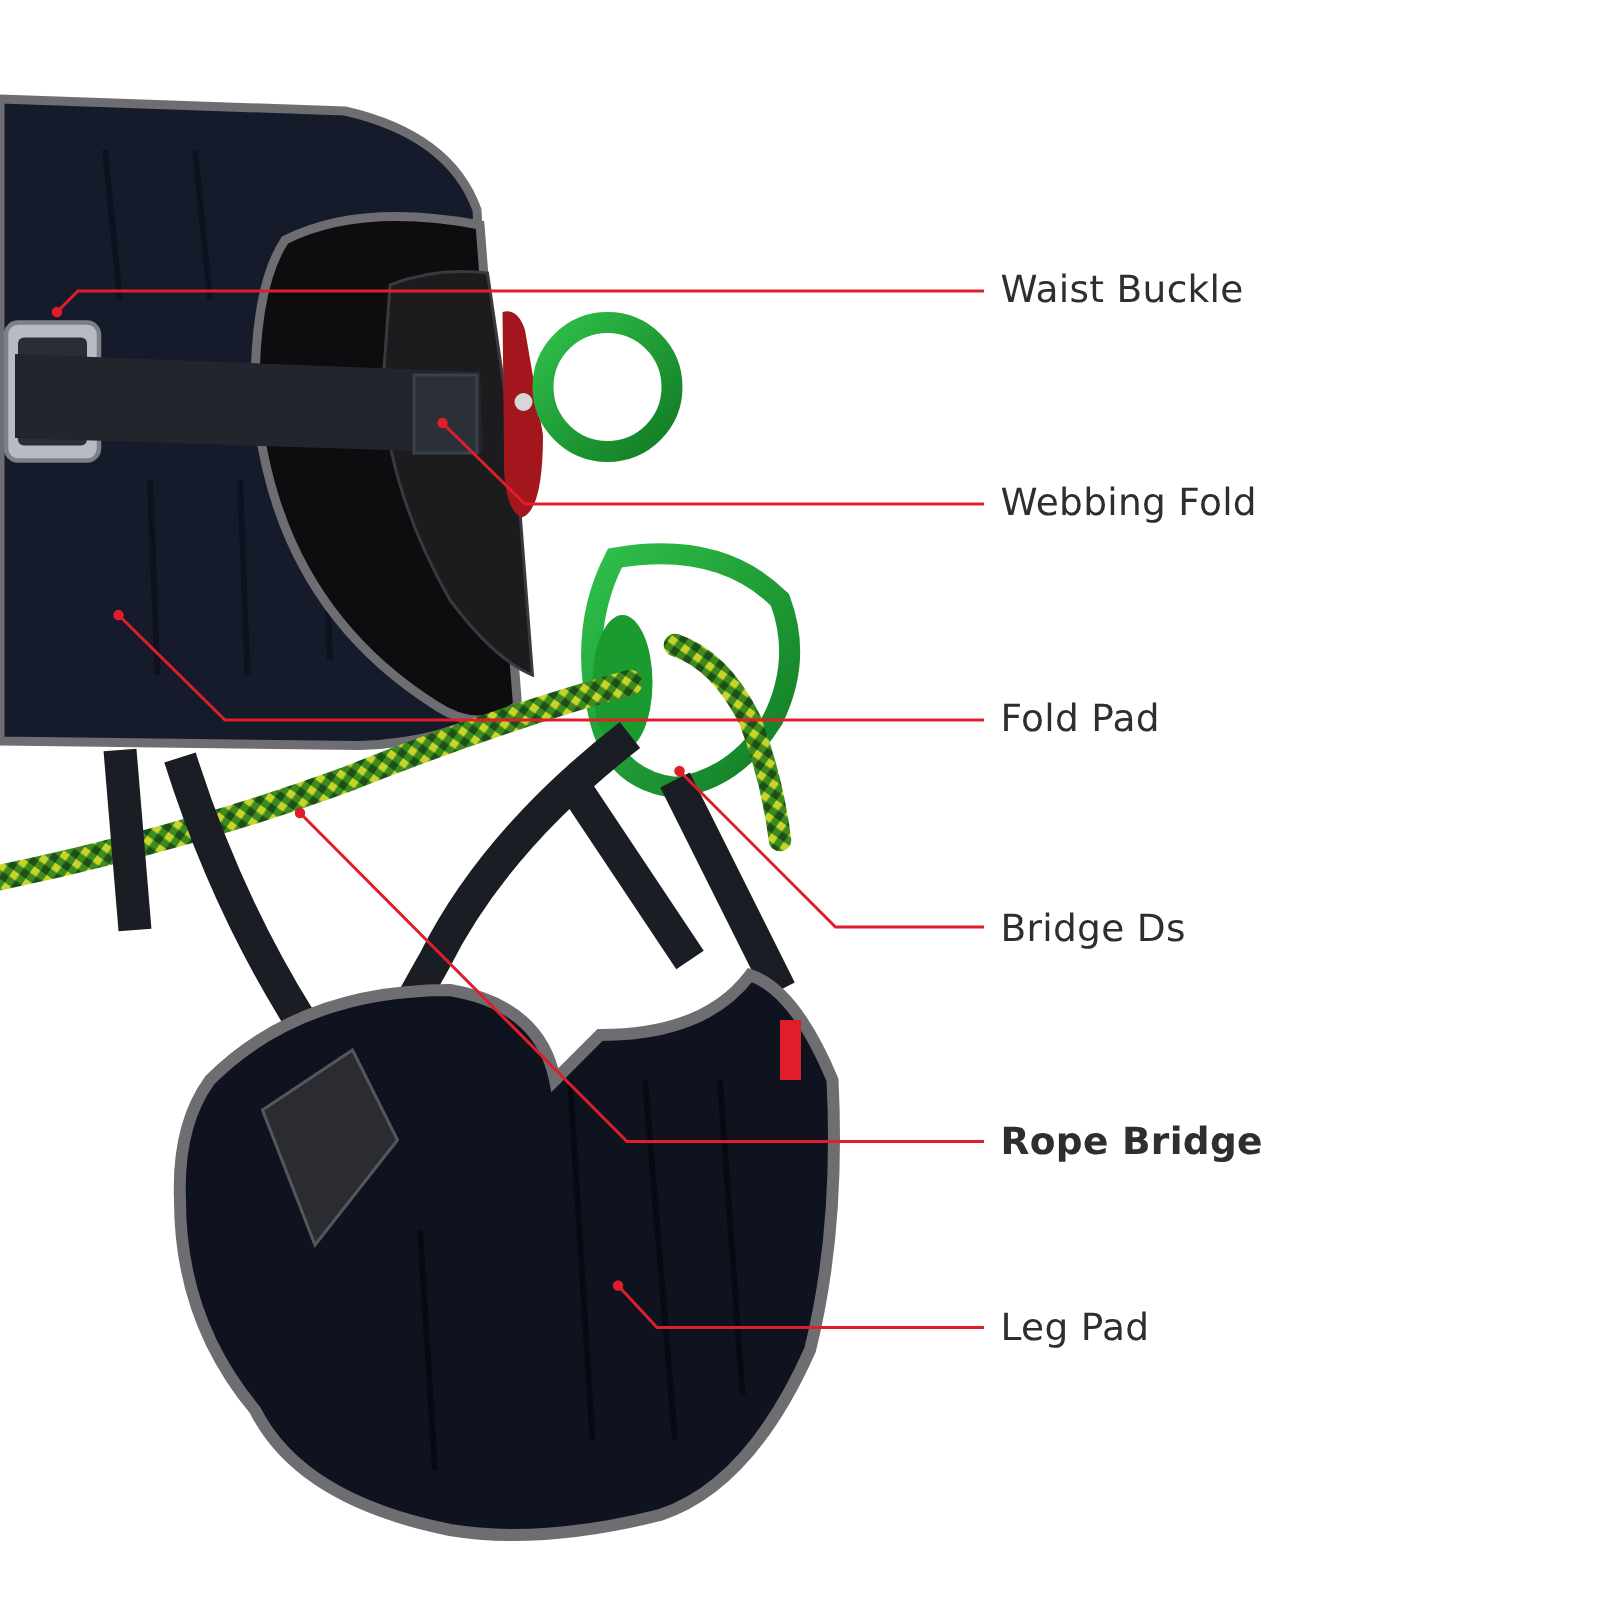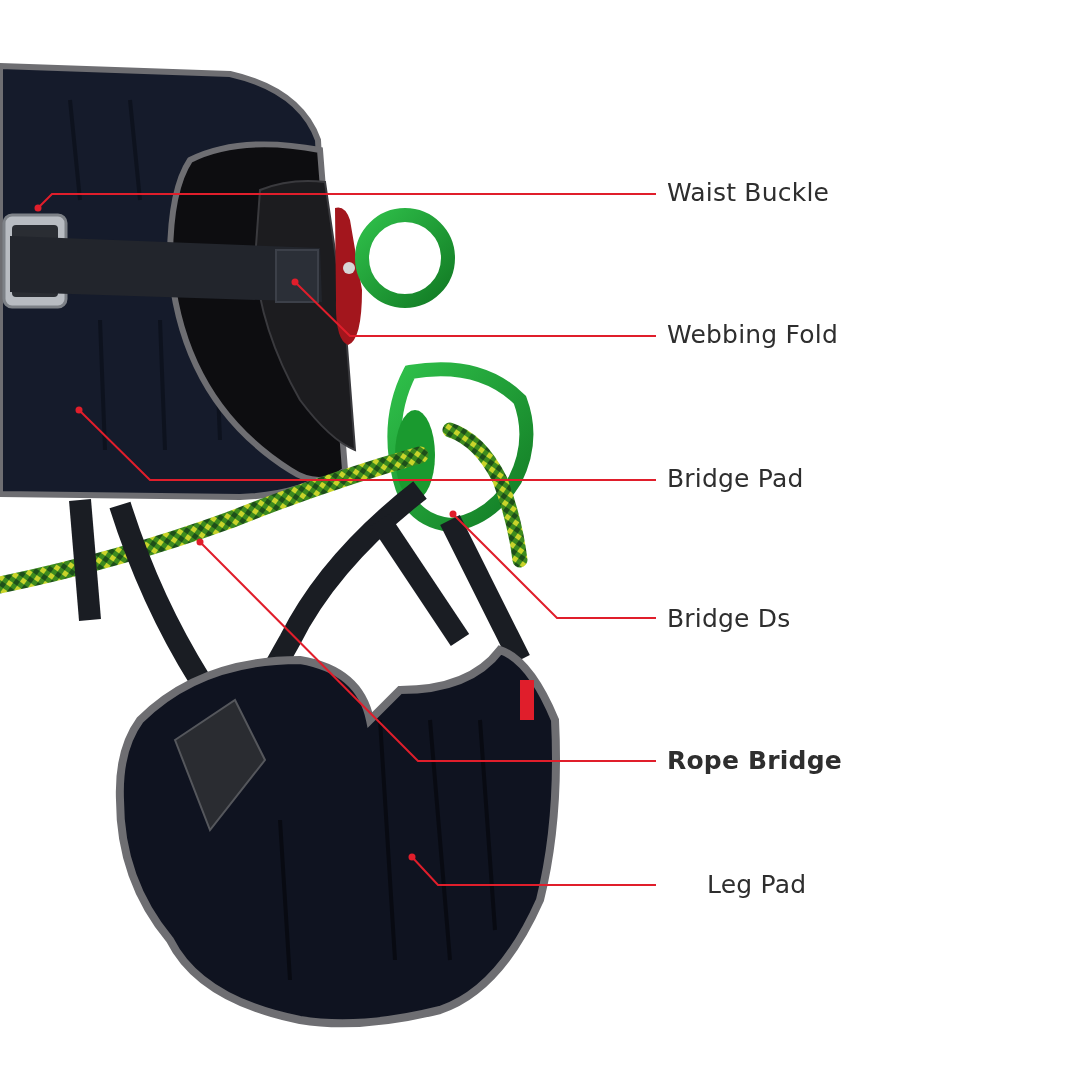--- a/index.html
+++ b/index.html
@@ -99,17 +99,17 @@
       <circle cx="79" cy="410" r="3.5"></circle>
       <circle cx="453" cy="514" r="3.5"></circle>
       <circle cx="200" cy="542" r="3.5"></circle>
       <circle cx="412" cy="857" r="3.5"></circle>
     </g>
   </svg>
 
   
   <div class="label" style="top:178px;">Waist Buckle</div>
   <div class="label" style="top:320px;text-align:center;">Webbing Fold</div>
-  <div class="label" style="top:464px;">Bridge Pad</div>
+  <div class="label" style="top:464px;">Fold Pad</div>
   <div class="label" style="top:604px;">Bridge Ds</div>
   <div class="label" style="top:746px;font-weight:bold;">Rope Bridge</div>
-  <div class="label" style="top:870px;margin-left:40px;">Leg Pad</div>
+  <div class="label" style="top:870px;">Leg Pad</div>
 </div>
 
 </body></html>

